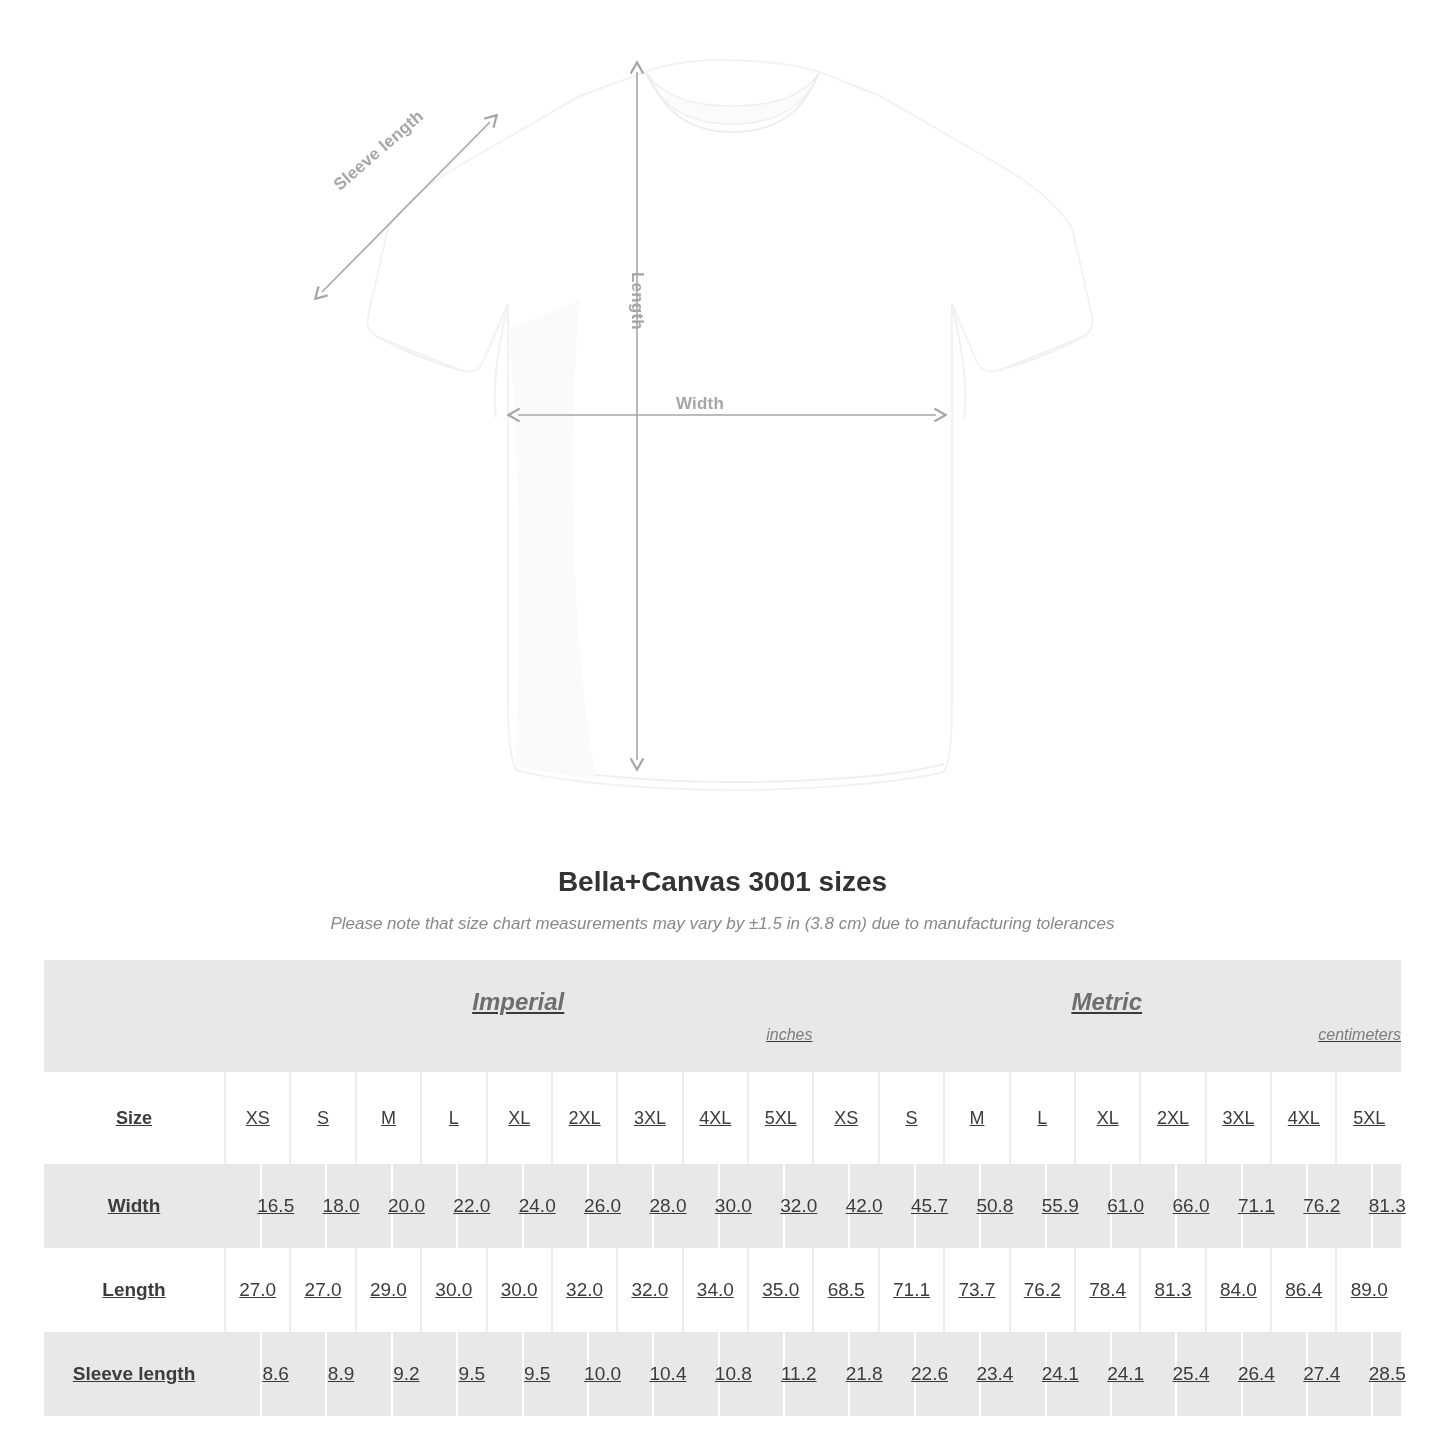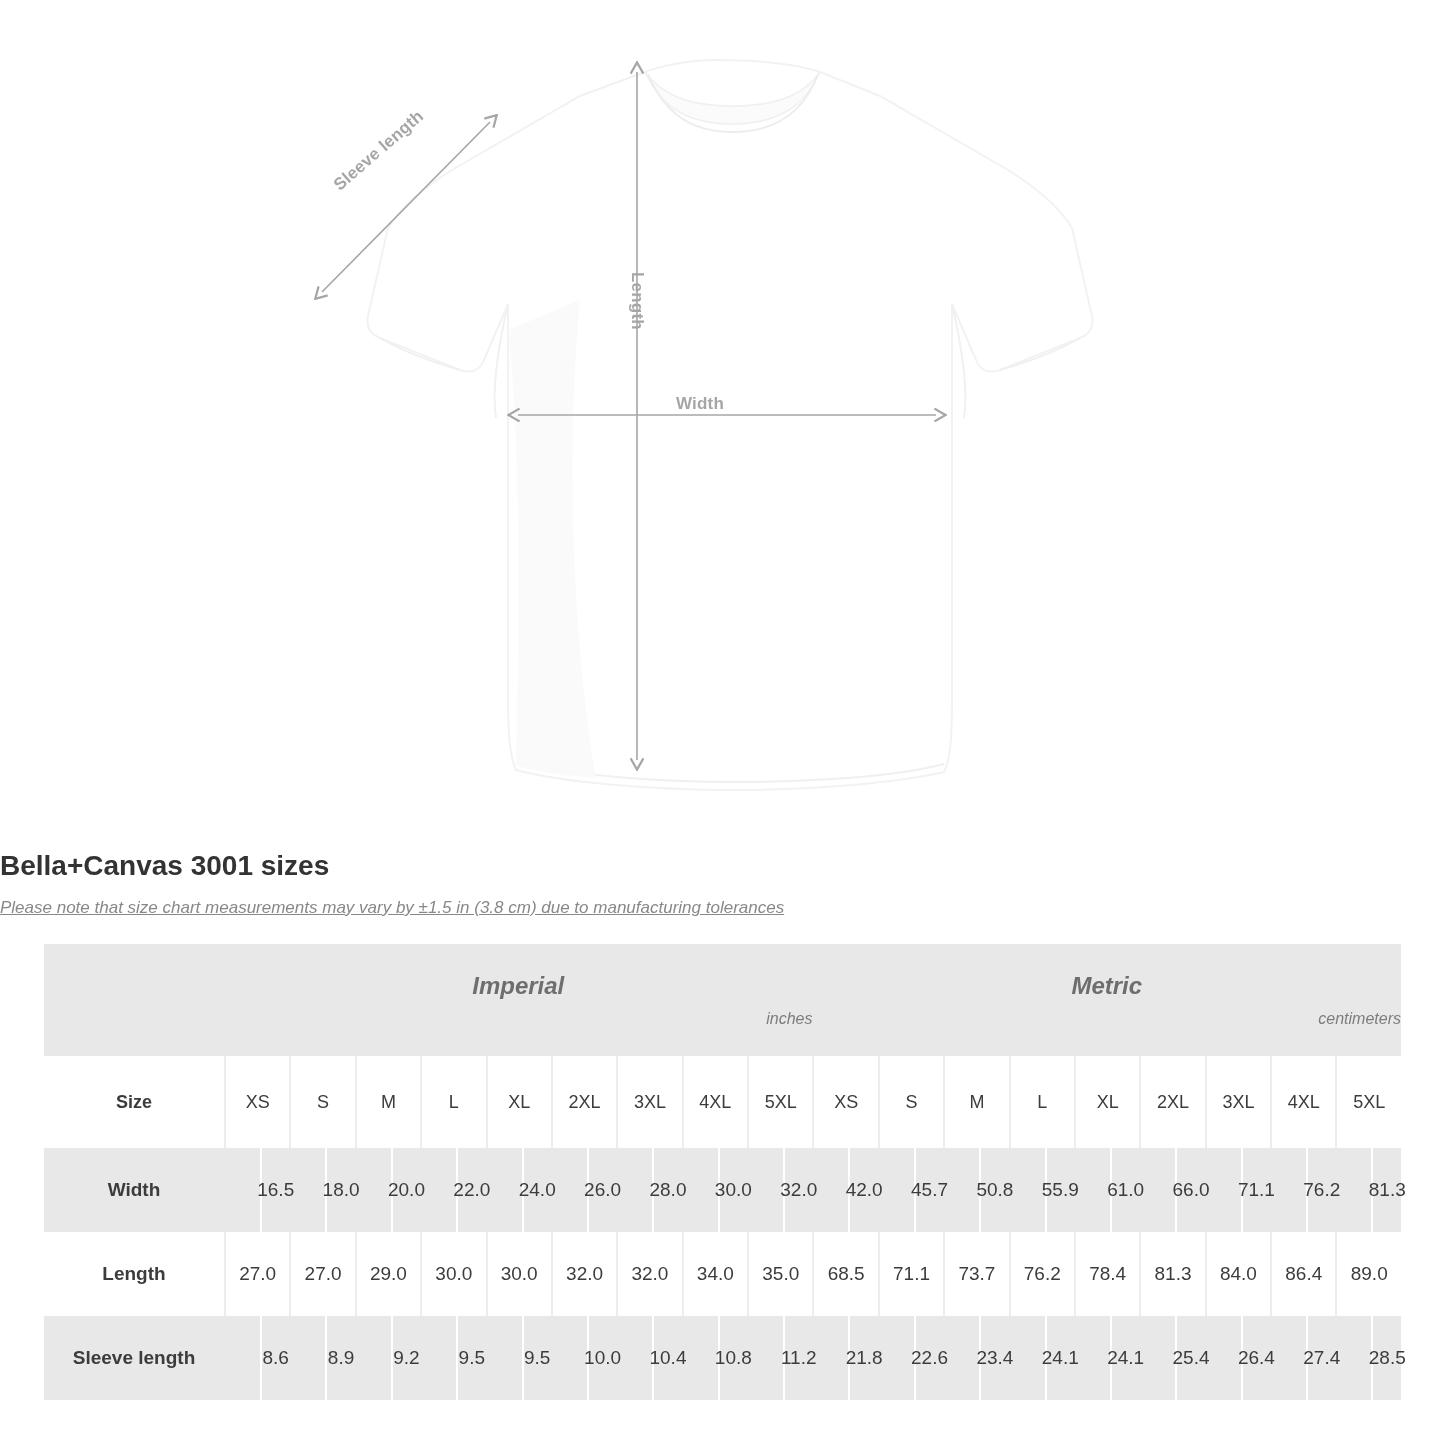--- a/index.html
+++ b/index.html
@@ -46,40 +46,40 @@
     transform: rotate(90deg);
     transform-origin: left top;
   }
   .label-width {
     left: 676px;
     top: 394px;
   }
 
   
   .chart-head {
-    text-align: left;
-    margin-top: 30px;
+    text-align: center;
+    margin-top: 46px;
   }
   .chart-title {
     font-size: 28px;
     font-weight: bold;
     color: #333333;
     margin: 0;
   }
   .chart-note {
     font-size: 17px;
     font-style: italic;
     color: #888888;
     margin: 16px 0 0 0;
-    text-decoration: underline;
   }
 
   
   .table-wrap {
     margin: 26px 44px 0 44px;
+    text-decoration: underline;
   }
   table.size-table {
     border-collapse: collapse;
     width: 1357px;
     table-layout: fixed;
   }
   table.size-table td, table.size-table th {
     text-align: center;
     vertical-align: middle;
     font-weight: normal;

